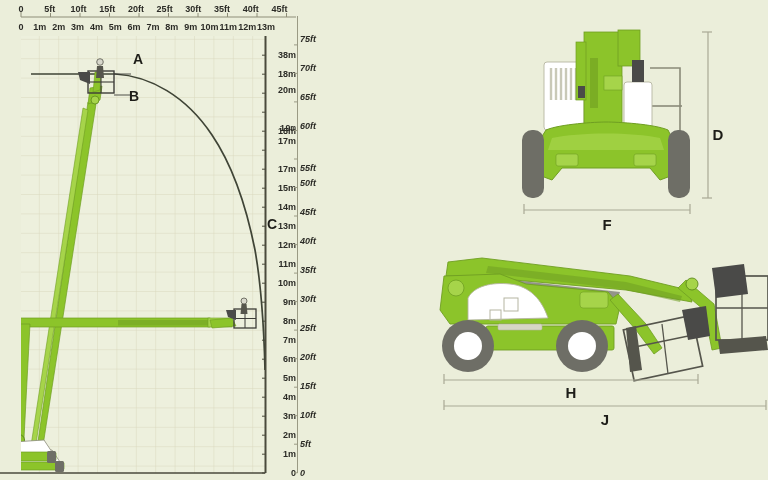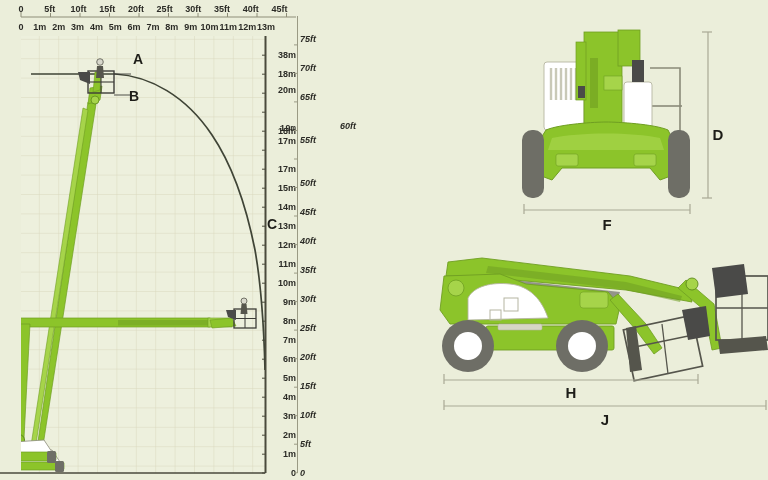--- a/index.html
+++ b/index.html
@@ -111,22 +111,22 @@
         <div class="vaxis-lbl ft nosel" style="top: 444.044px;">5ft</div>
         <div class="vaxis-lbl ft nosel" style="top: 415.088px;">10ft</div>
         <div class="vaxis-lbl ft nosel" style="top: 386.132px;">15ft</div>
         <div class="vaxis-lbl ft nosel" style="top: 357.176px;">20ft</div>
         <div class="vaxis-lbl ft nosel" style="top: 328.22px;">25ft</div>
         <div class="vaxis-lbl ft nosel" style="top: 299.264px;">30ft</div>
         <div class="vaxis-lbl ft nosel" style="top: 270.308px;">35ft</div>
         <div class="vaxis-lbl ft nosel" style="top: 241.352px;">40ft</div>
         <div class="vaxis-lbl ft nosel" style="top: 212.396px;">45ft</div>
         <div class="vaxis-lbl ft nosel" style="top: 183.44px;">50ft</div>
-        <div class="vaxis-lbl ft nosel" style="top: 140px;">55ft</div>
-        <div class="vaxis-lbl ft nosel" style="top: 125.528px; margin-left: 40px;">60ft</div>
+        <div class="vaxis-lbl ft nosel" style="top: 168px;">55ft</div>
+        <div class="vaxis-lbl ft nosel" style="top: 125.528px;">60ft</div>
         <div class="vaxis-lbl ft nosel" style="top: 96.572px;">65ft</div>
         <div class="vaxis-lbl ft nosel" style="top: 67.616px;">70ft</div>
         <div class="vaxis-lbl ft nosel" style="top: 38.66px;">75ft</div>
       </div>
 
     <svg width="330" height="480" viewBox="0 0 330 480" style="position:absolute;left:0;top:0;">
       <defs>
         <pattern id="gridsm" width="19.4" height="19.4" patternUnits="userSpaceOnUse">
           <path d="M 19.4 0 L 0 0 0 19.4" fill="none" stroke="#d9d7bd" stroke-width="1"></path>
         </pattern>

